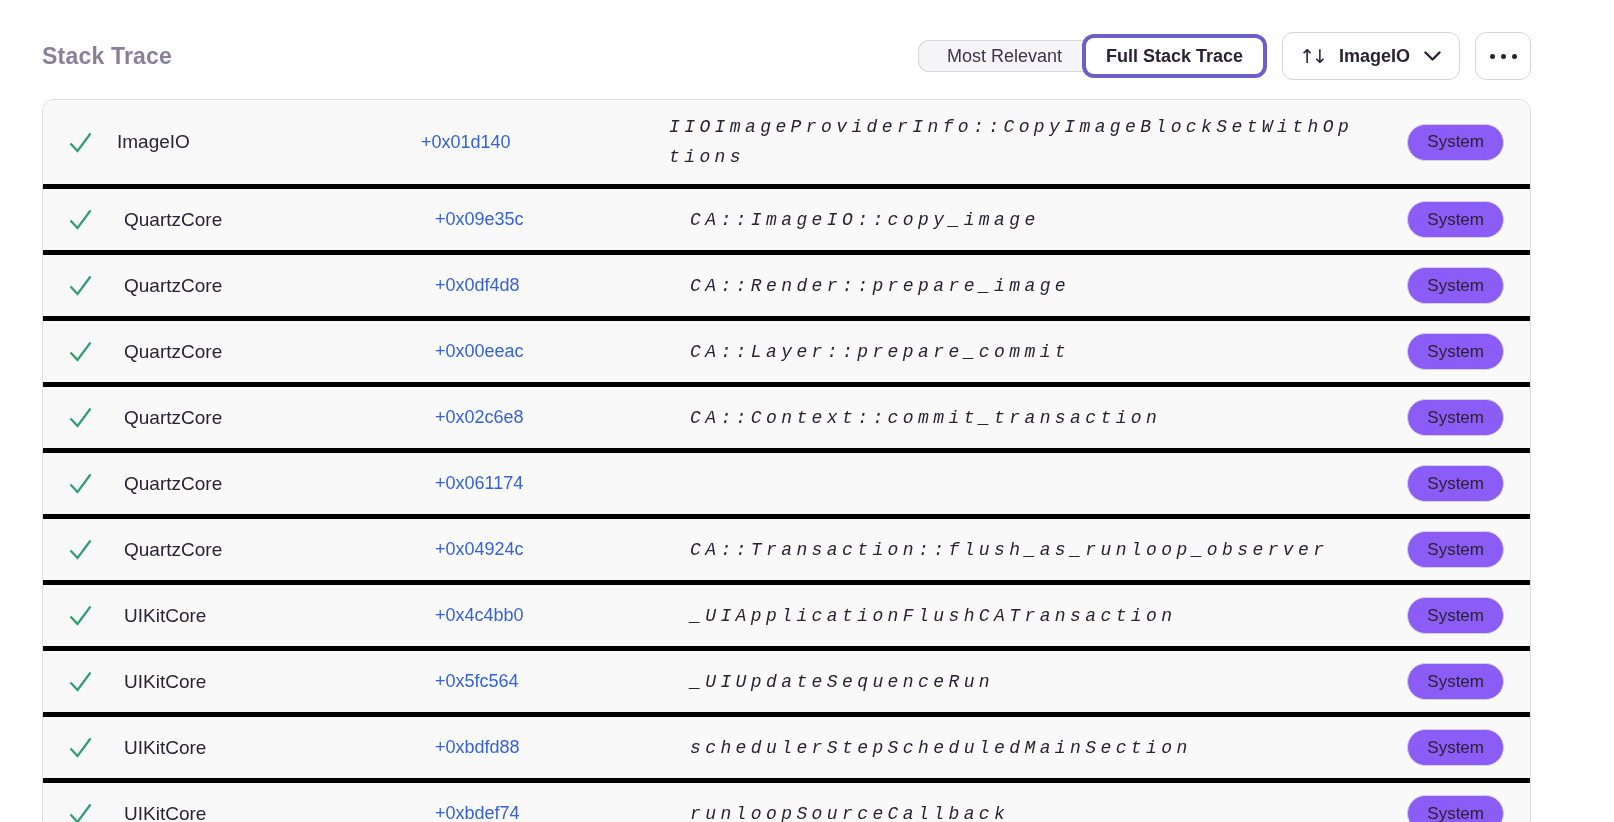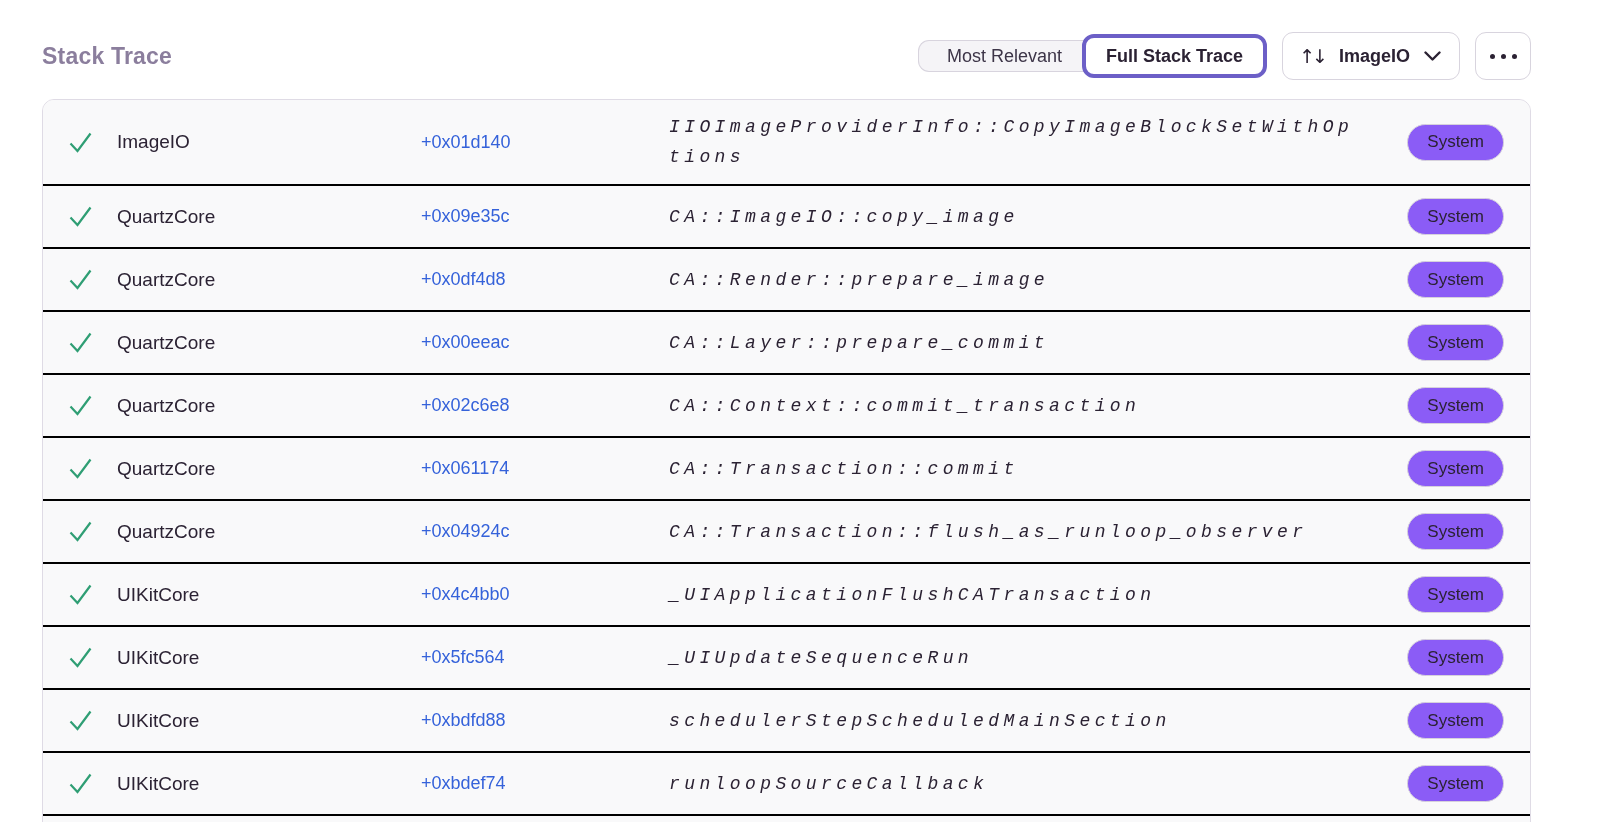--- a/index.html
+++ b/index.html
@@ -45,21 +45,21 @@
 
   
   .trace {
     border: 1px solid #dfdbe5; border-radius: 12px; overflow: hidden;
     background: #f9f9fa;
   }
   .row {
     display: flex; align-items: center; min-height: 62px; padding: 12px 26px 12px 0;
     background: #f9f9fa;
   }
-  .row + .row, .row-sliver { border-top: 2px solid #000000; }
+  .row + .row, .row-sliver { border-top: 5px solid #000000; gap: 7px; }
   .row-sliver { height: 20px; background: #f9f9fa; }
 
   .cell-check { width: 74px; flex: none; display: flex; justify-content: center; align-items: center; }
   .cell-module { width: 304px; flex: none; font-size: 19px; color: #2b2233; }
   .cell-address { width: 248px; flex: none; }
   .cell-address a { color: var(--link, #3562da); text-decoration: none; font-size: 18px; }
   .cell-func {
     width: 690px; flex: none;
     font-family: "Liberation Mono", monospace;
     font-size: 18px; letter-spacing: 4.4px; line-height: 30px;
@@ -173,21 +173,20 @@
         </span>
       </div>
       <div class="row">
         <span class="cell-check">
           <svg width="27" height="27" viewBox="0 0 27 27">
             <polyline points="3.5,14.5 10.5,22 23.5,4.5" fill="none" stroke="#2f9e74" stroke-width="2.2" stroke-linecap="butt" stroke-linejoin="miter"></polyline>
           </svg>
         </span>
         <span class="cell-module">QuartzCore</span>
         <span class="cell-address"><a href="#">+0x061174</a></span>
-        <span class="cell-func">CA::Transaction::commit</span>
         <span class="cell-badge">
           <span class="badge">System</span>
         </span>
       </div>
       <div class="row">
         <span class="cell-check">
           <svg width="27" height="27" viewBox="0 0 27 27">
             <polyline points="3.5,14.5 10.5,22 23.5,4.5" fill="none" stroke="#2f9e74" stroke-width="2.2" stroke-linecap="butt" stroke-linejoin="miter"></polyline>
           </svg>
         </span>

